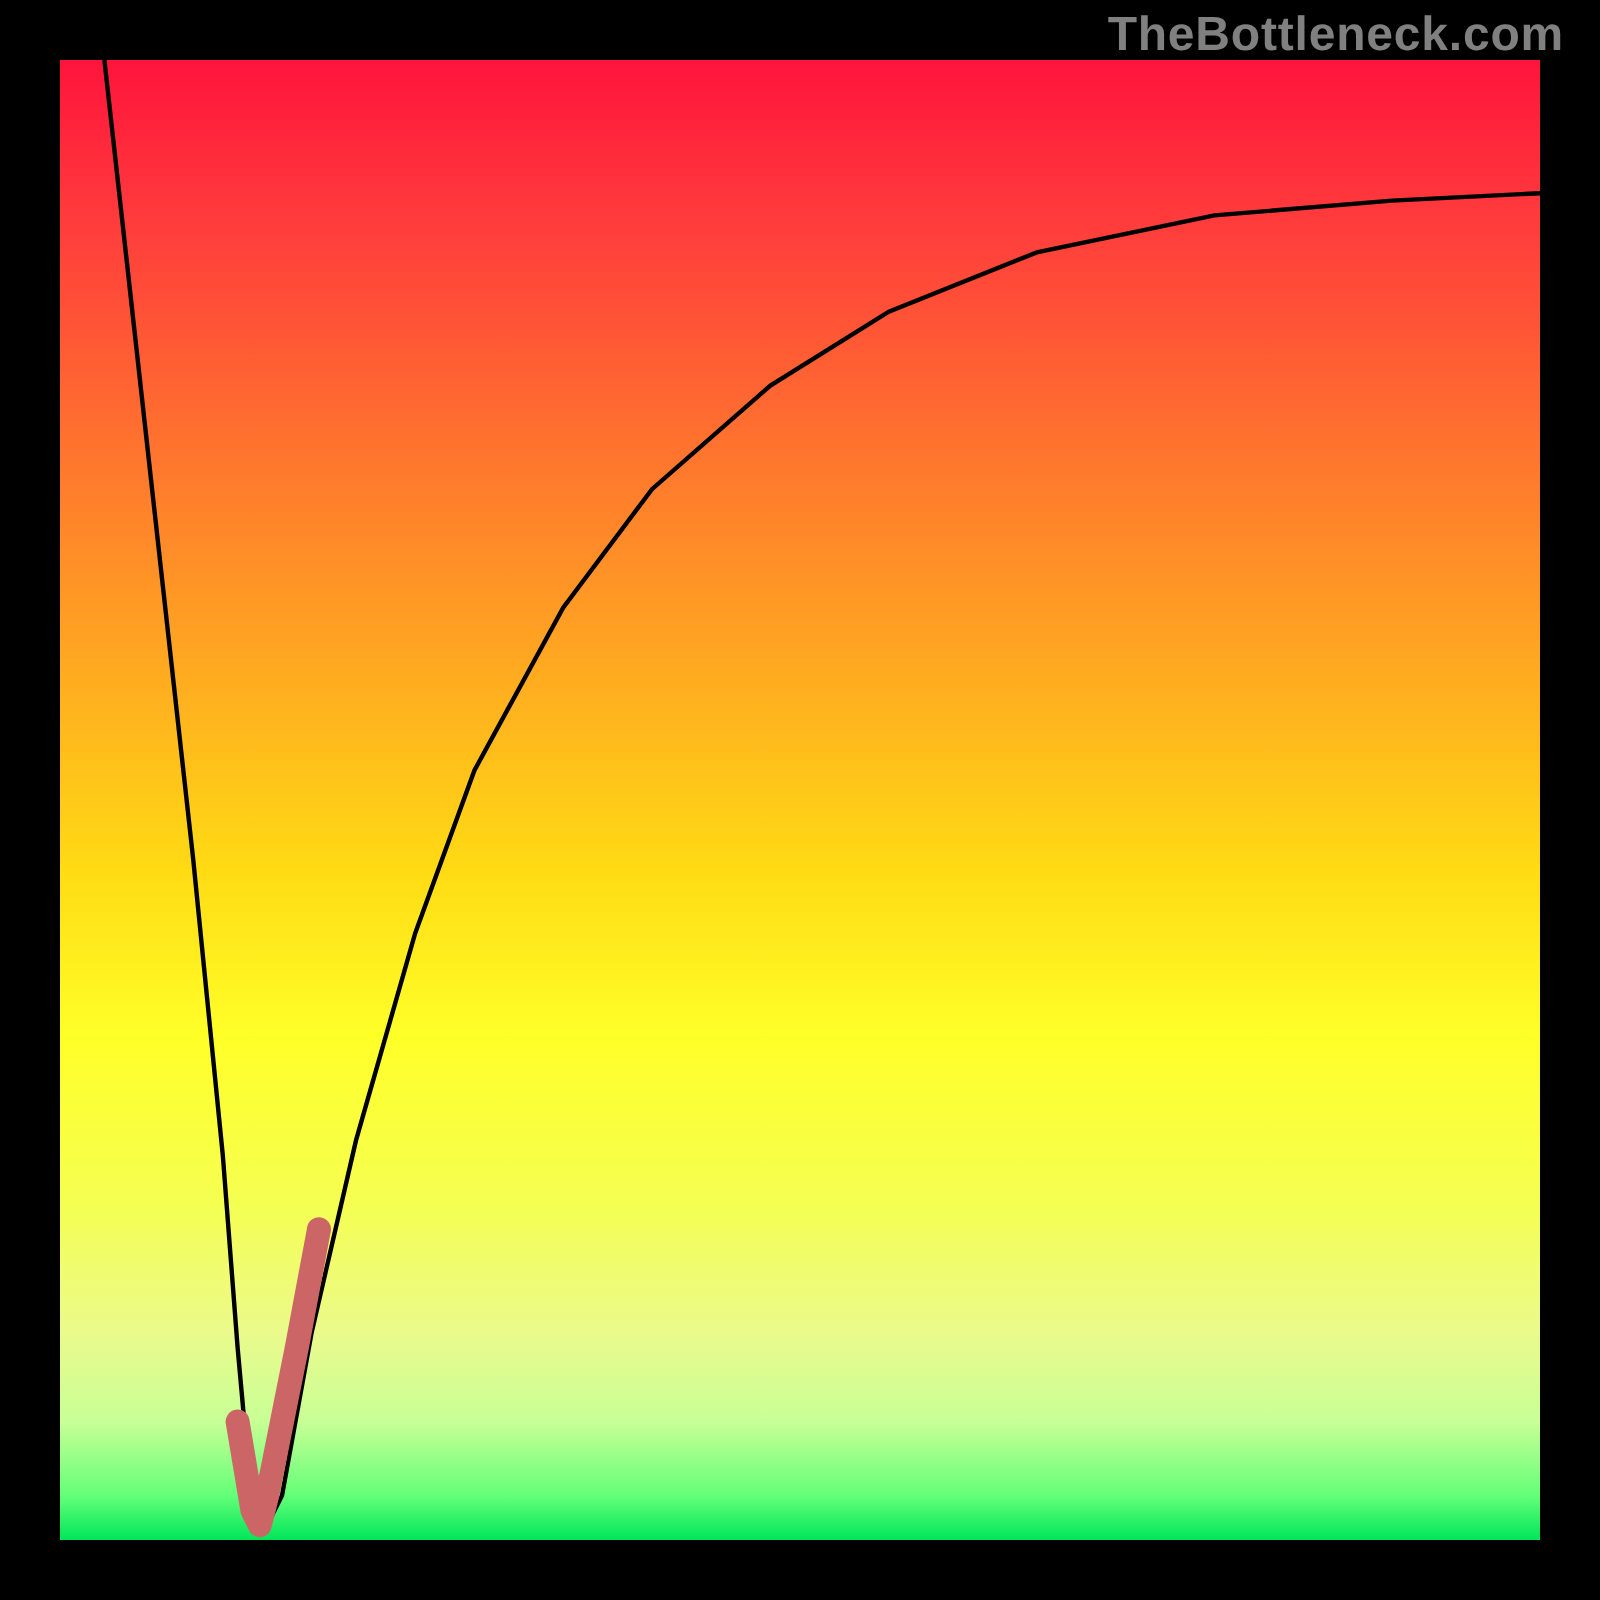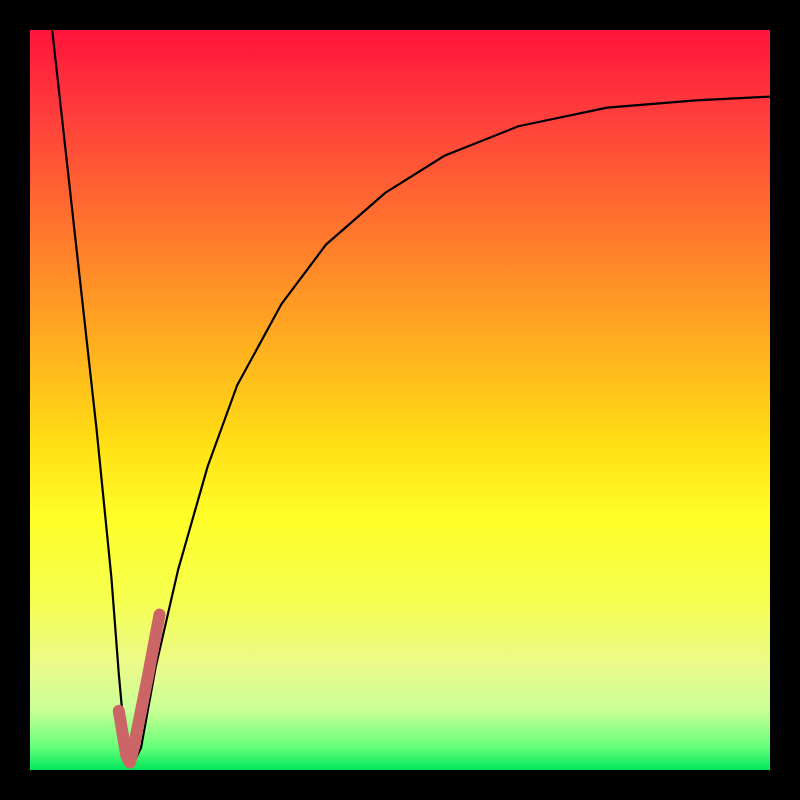--- a/index.html
+++ b/index.html
@@ -52,20 +52,21 @@
     left: 0; top: 0;
     width: 740px; height: 740px;
     overflow: visible;
   }
 </style>
 </head>
 <body>
 
 <div class="container">
 
+  <div class="watermark">TheBottleneck.com</div>
 
   <div class="plot-area">
     <svg class="curves" viewBox="0 0 740 740" preserveAspectRatio="none">
       <path id="curve-main" fill="none" stroke="#000000" stroke-width="2.2" d="M22.20 0.00 L37.00 133.20 L51.80 266.40 L66.60 399.60 L81.40 547.60 L88.80 643.80 L96.20 725.20 L103.60 732.60 L111.00 717.80 L125.80 636.40 L148.00 540.20 L177.60 436.60 L207.20 355.20 L251.60 273.80 L296.00 214.60 L355.20 162.80 L414.40 125.80 L488.40 96.20 L577.20 77.70 L666.00 70.30 L740.00 66.60"></path>
       <path id="curve-highlight" fill="none" stroke="#cc6666" stroke-width="12" stroke-linecap="round" stroke-linejoin="round" d="M88.80 680.80 L96.20 725.20 L99.90 732.60 L103.60 717.80 L111.00 680.80 L118.40 643.80 L129.50 584.60"></path>
     </svg>
   </div>
 
 </div>
 

